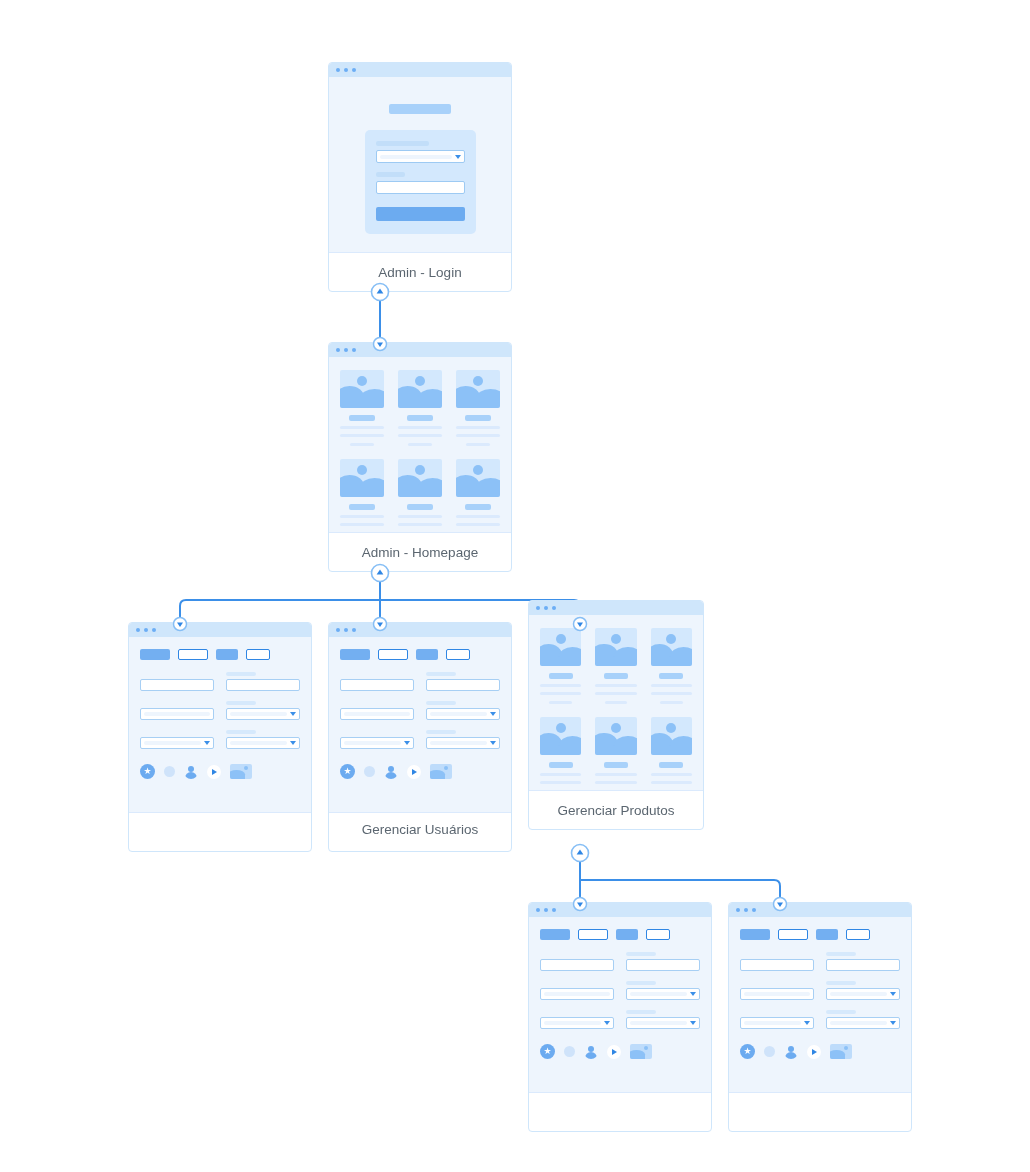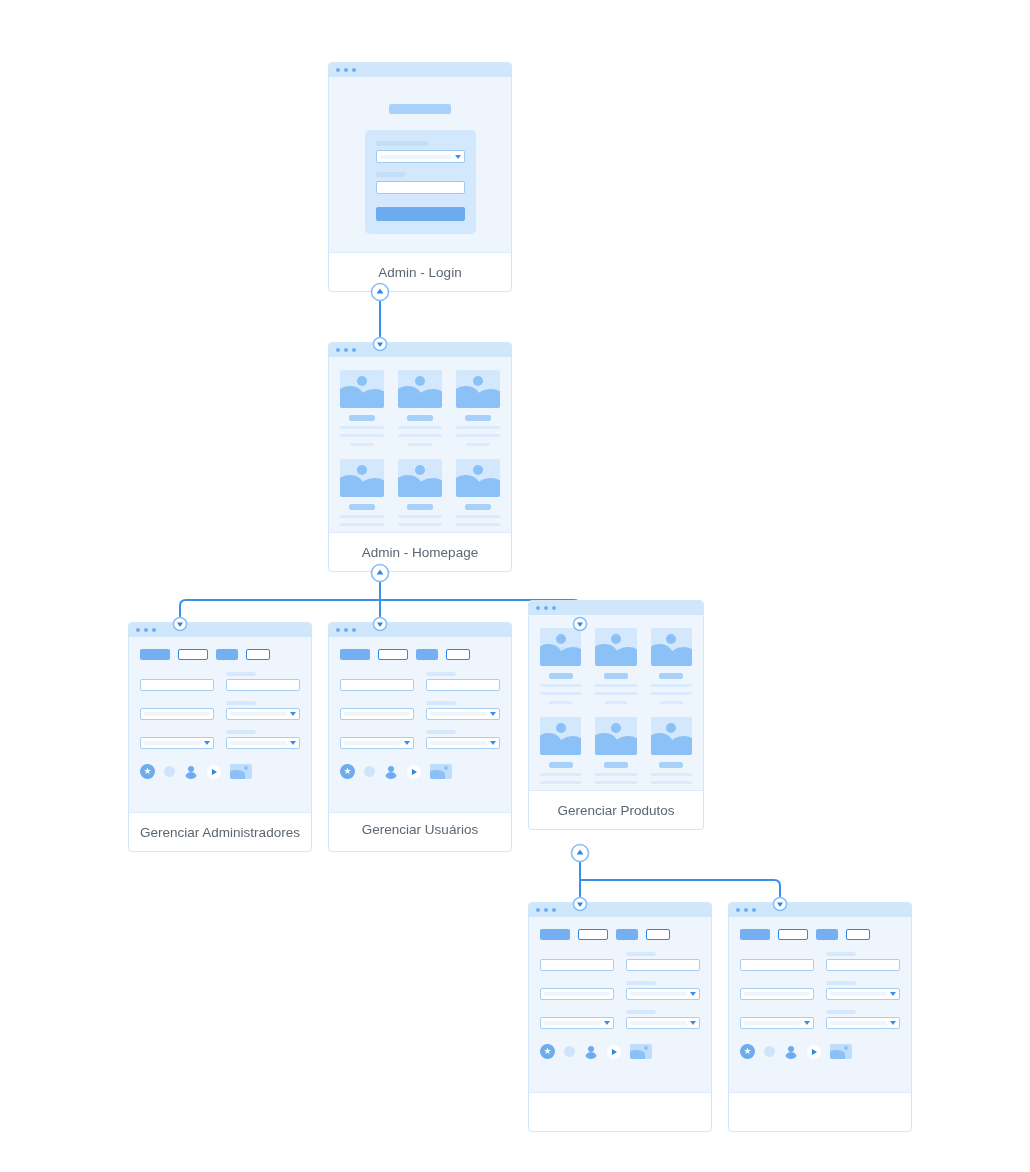--- a/index.html
+++ b/index.html
@@ -365,21 +365,20 @@
           <span class="ic-play">
               <i class="tri"></i>
             </span>
           <span class="ic-thumb">
               <i class="s"></i>
               <i class="h"></i>
             </span>
         </div>
       </div>
     </div>
-    <div class="caption" style="height:39px">Gerenciar Administradores</div>
   </div>
 
   <div class="node" style="left:328px;top:622px;width:184px;height:230px">
     <div class="screen" style="height:190px">
       <div class="titlebar">
         <span class="dot"></span>
         <span class="dot"></span>
         <span class="dot"></span>
       </div>
       <div class="form">

